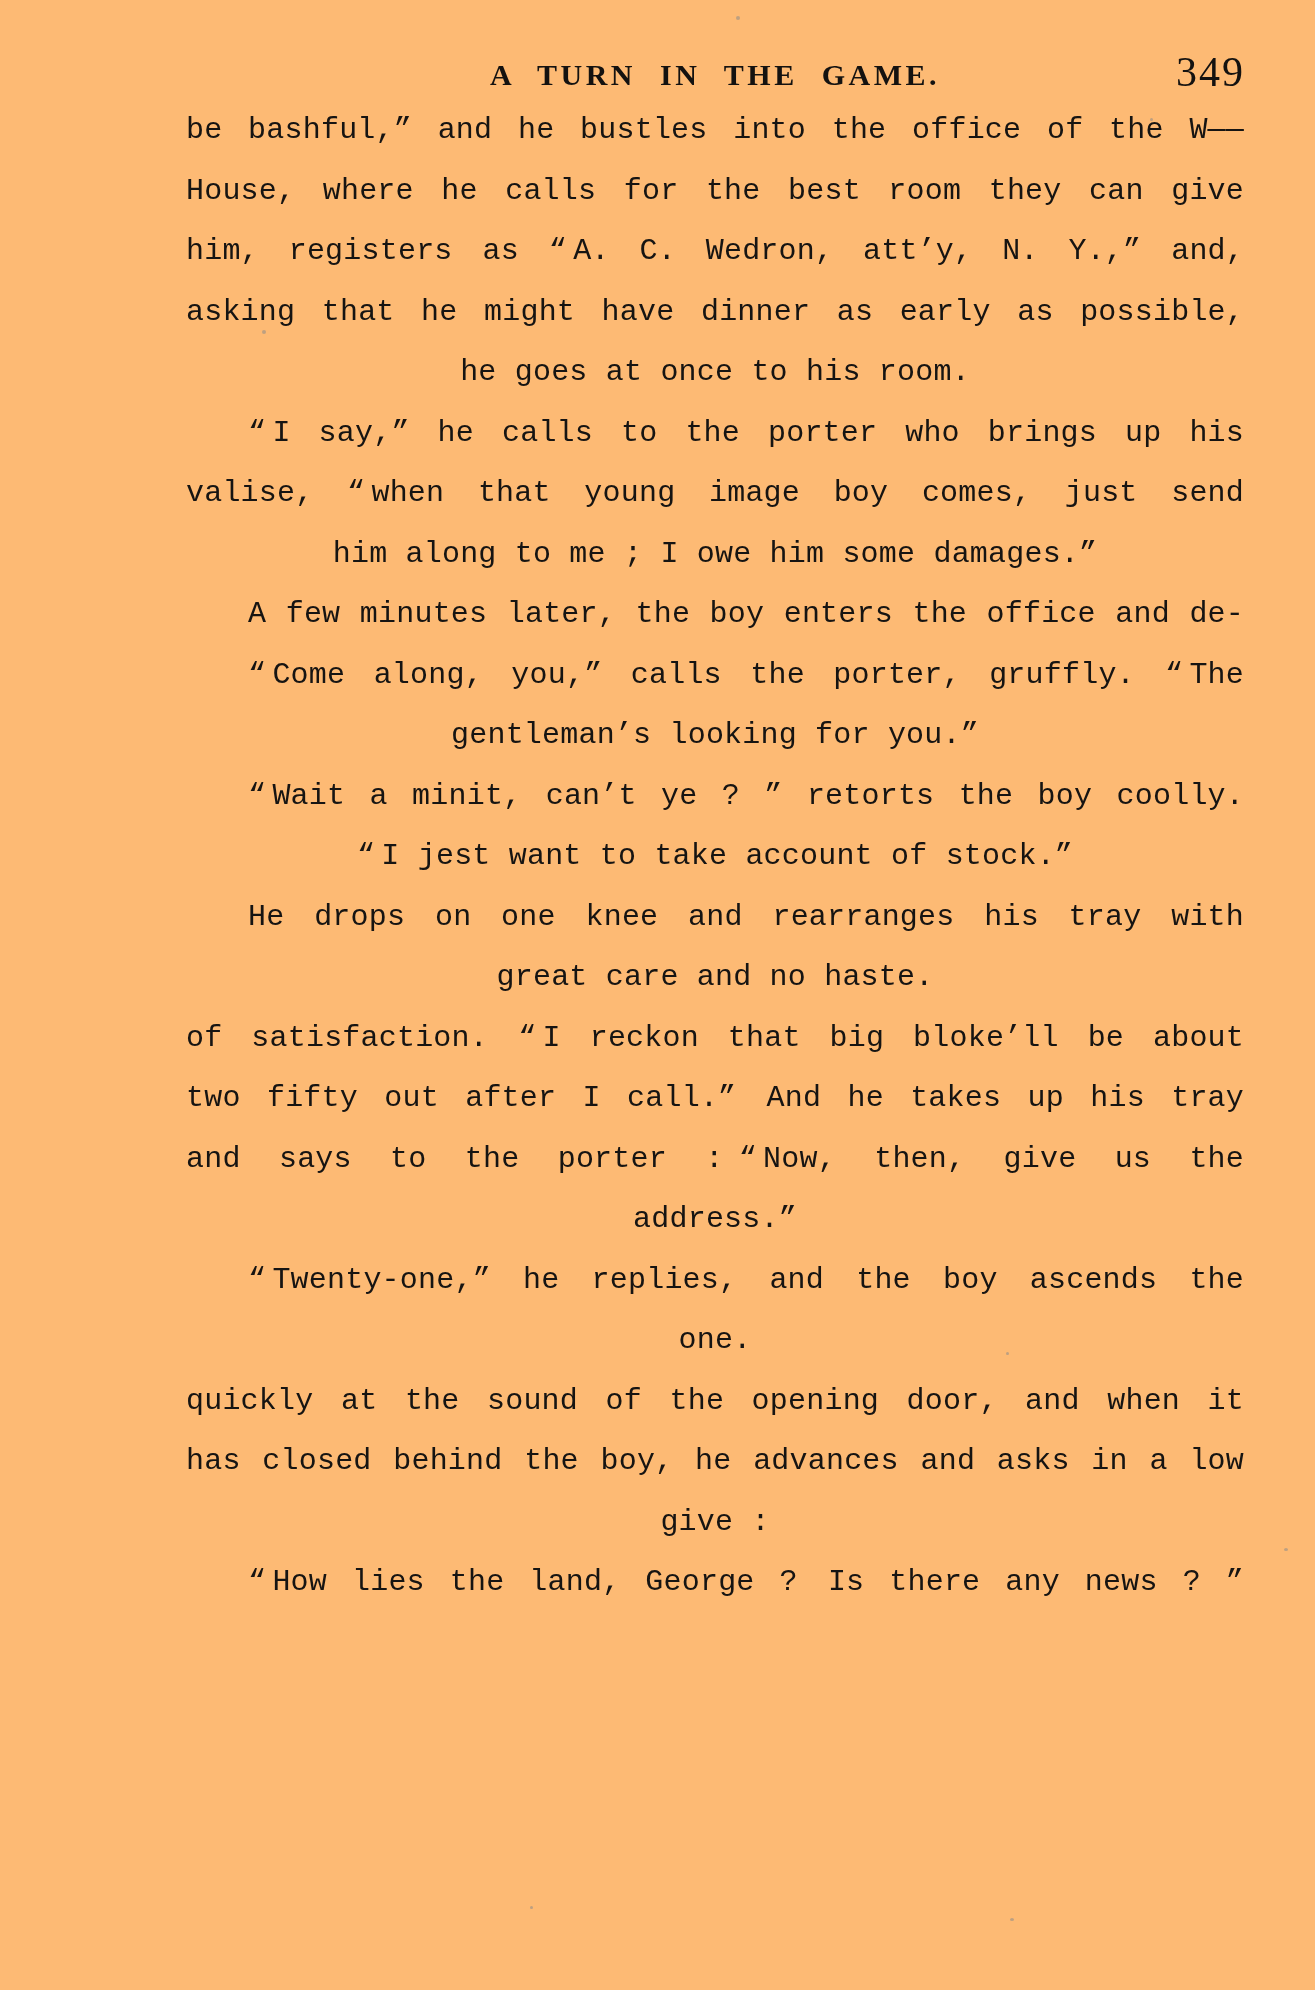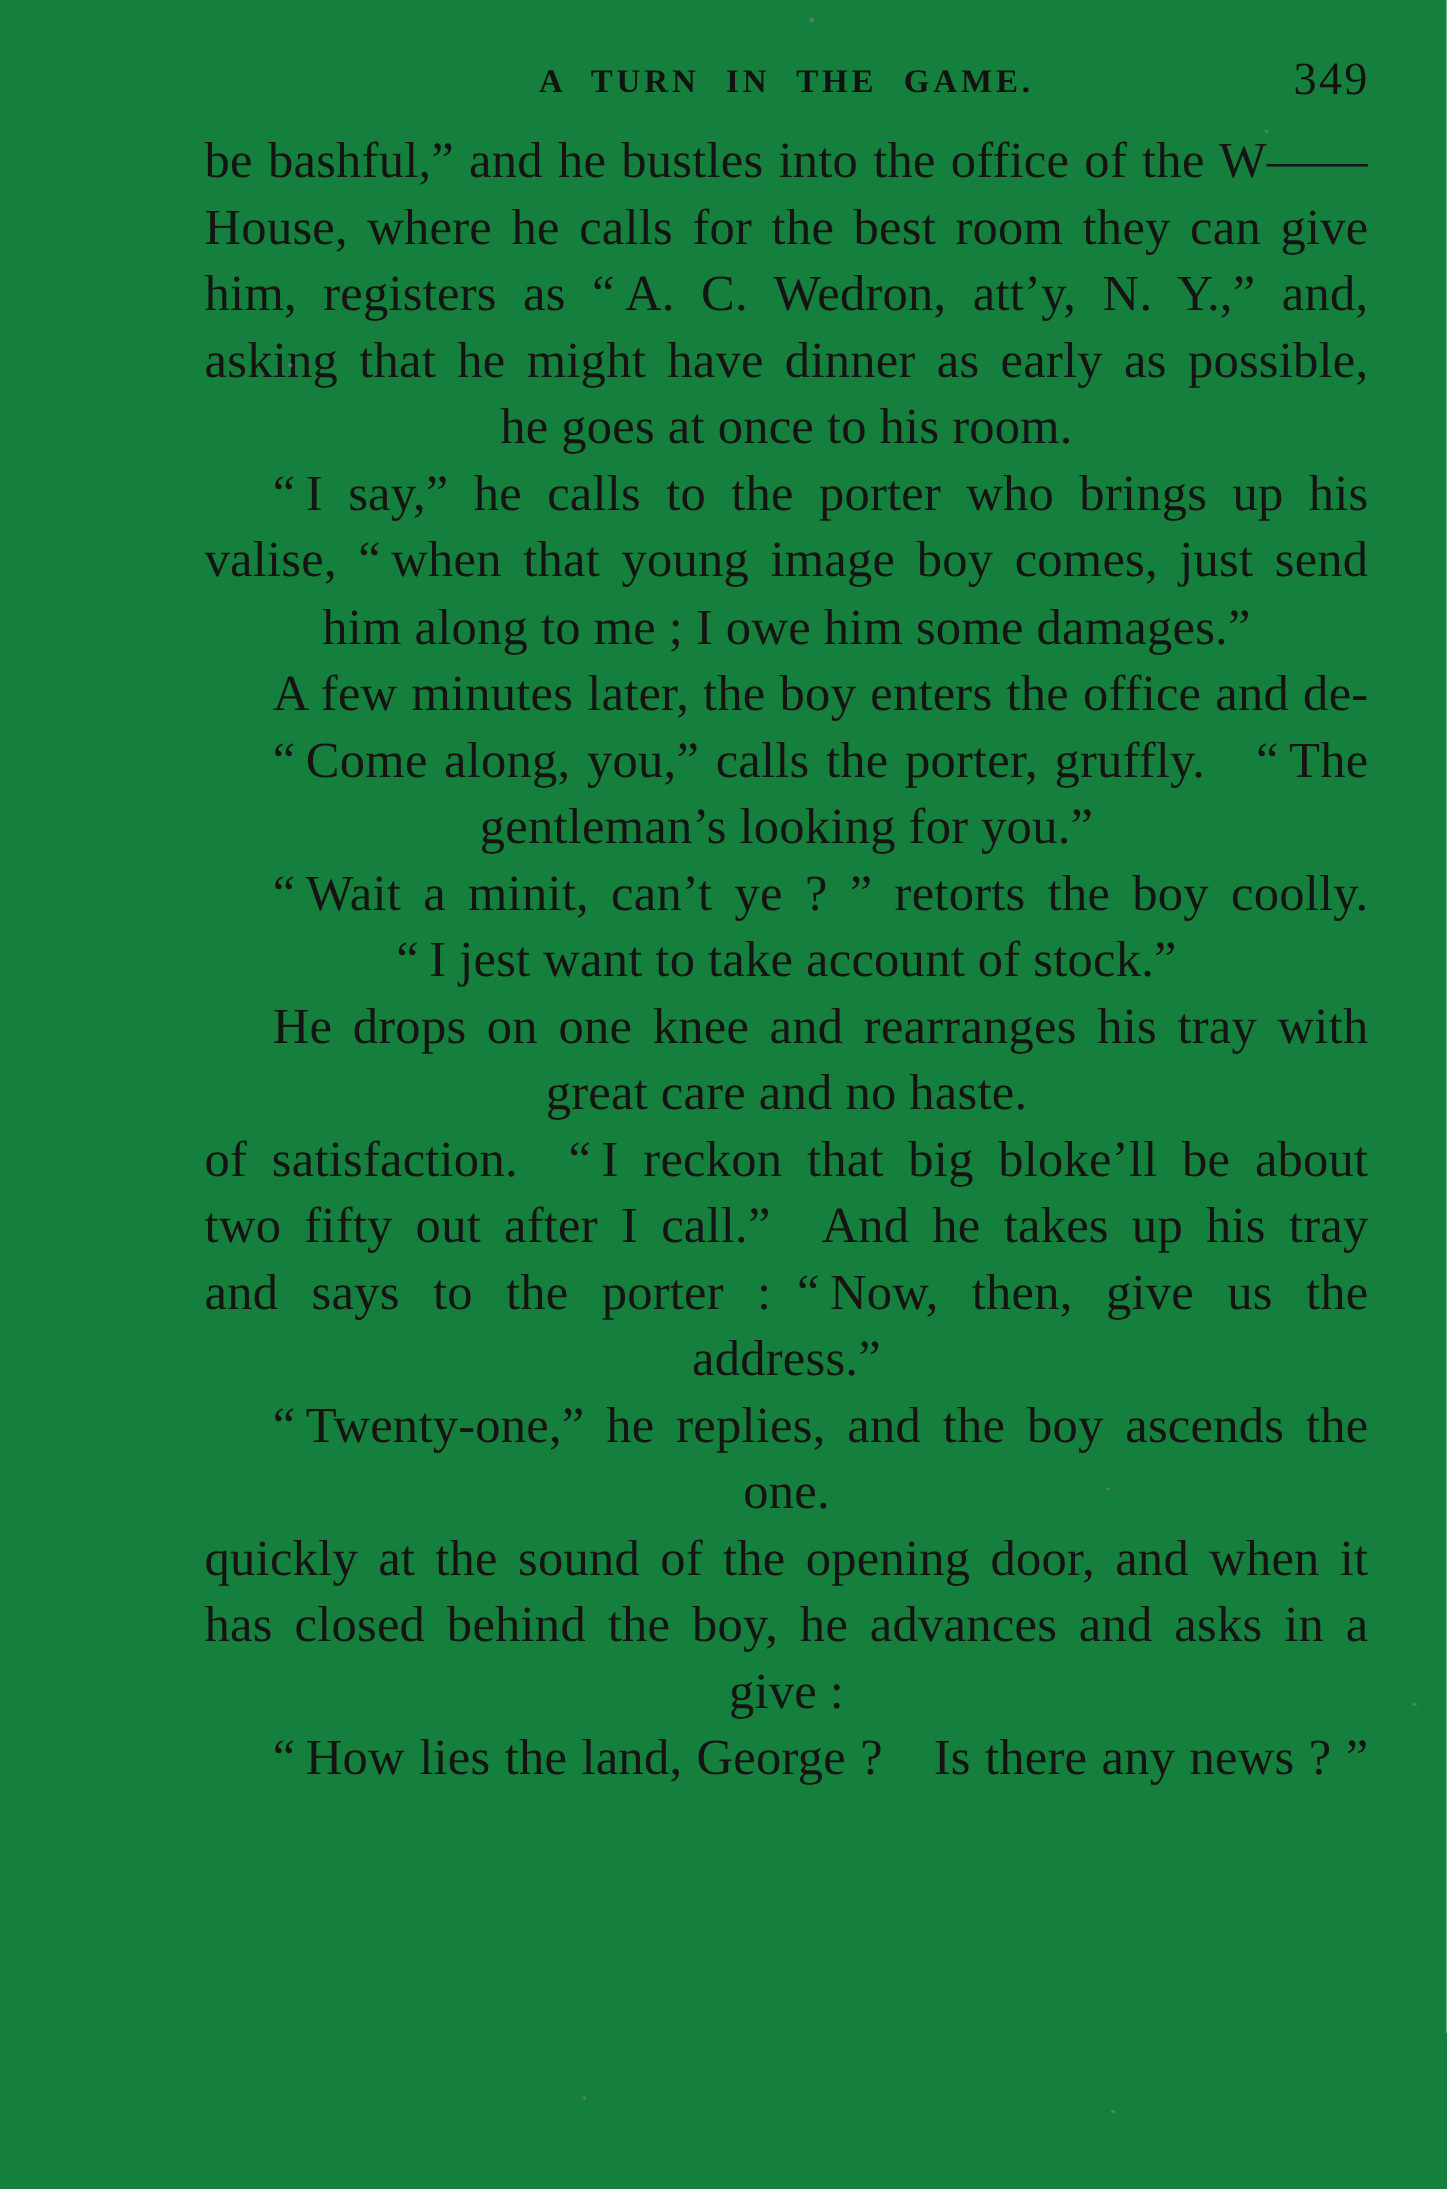--- a/index.html
+++ b/index.html
@@ -6,21 +6,21 @@
   body {
     width: 1315px; height: 1990px;
     background: #ffffff;
     font-family: "Liberation Serif", "DejaVu Serif", serif;
     color: #161412;
     position: relative;
     overflow: hidden;
   }
   .sheet {
     position: absolute; inset: 0;
-    background: #15803d;
+    background: #fdba74;
   }
   
   .page-header {
     position: absolute;
     left: 185px; top: 52px; width: 1060px;
     height: 50px;
   }
   .running-head {
     position: absolute;
     left: 0; right: 0; top: 6px;
@@ -34,25 +34,26 @@
   .page-number {
     position: absolute;
     right: 0; top: -4px;
     font-size: 42px;
     letter-spacing: 2px;
     color: #141210;
   }
   
   .text-block {
     position: absolute;
-    left: 186px; top: 116px;
+    left: 186px; top: 100px;
     width: 1058px;
-    font-size: 46px;
+    font-size: 30px;
     line-height: 60.5px;
     letter-spacing: 0.2px;
+    font-family: Liberation Mono, monospace;
   }
   .line {
     height: 60.5px;
     overflow: hidden;
     text-align: center;
   }
   .line.fill {
     text-align: justify;
     text-align-last: justify;
   }

